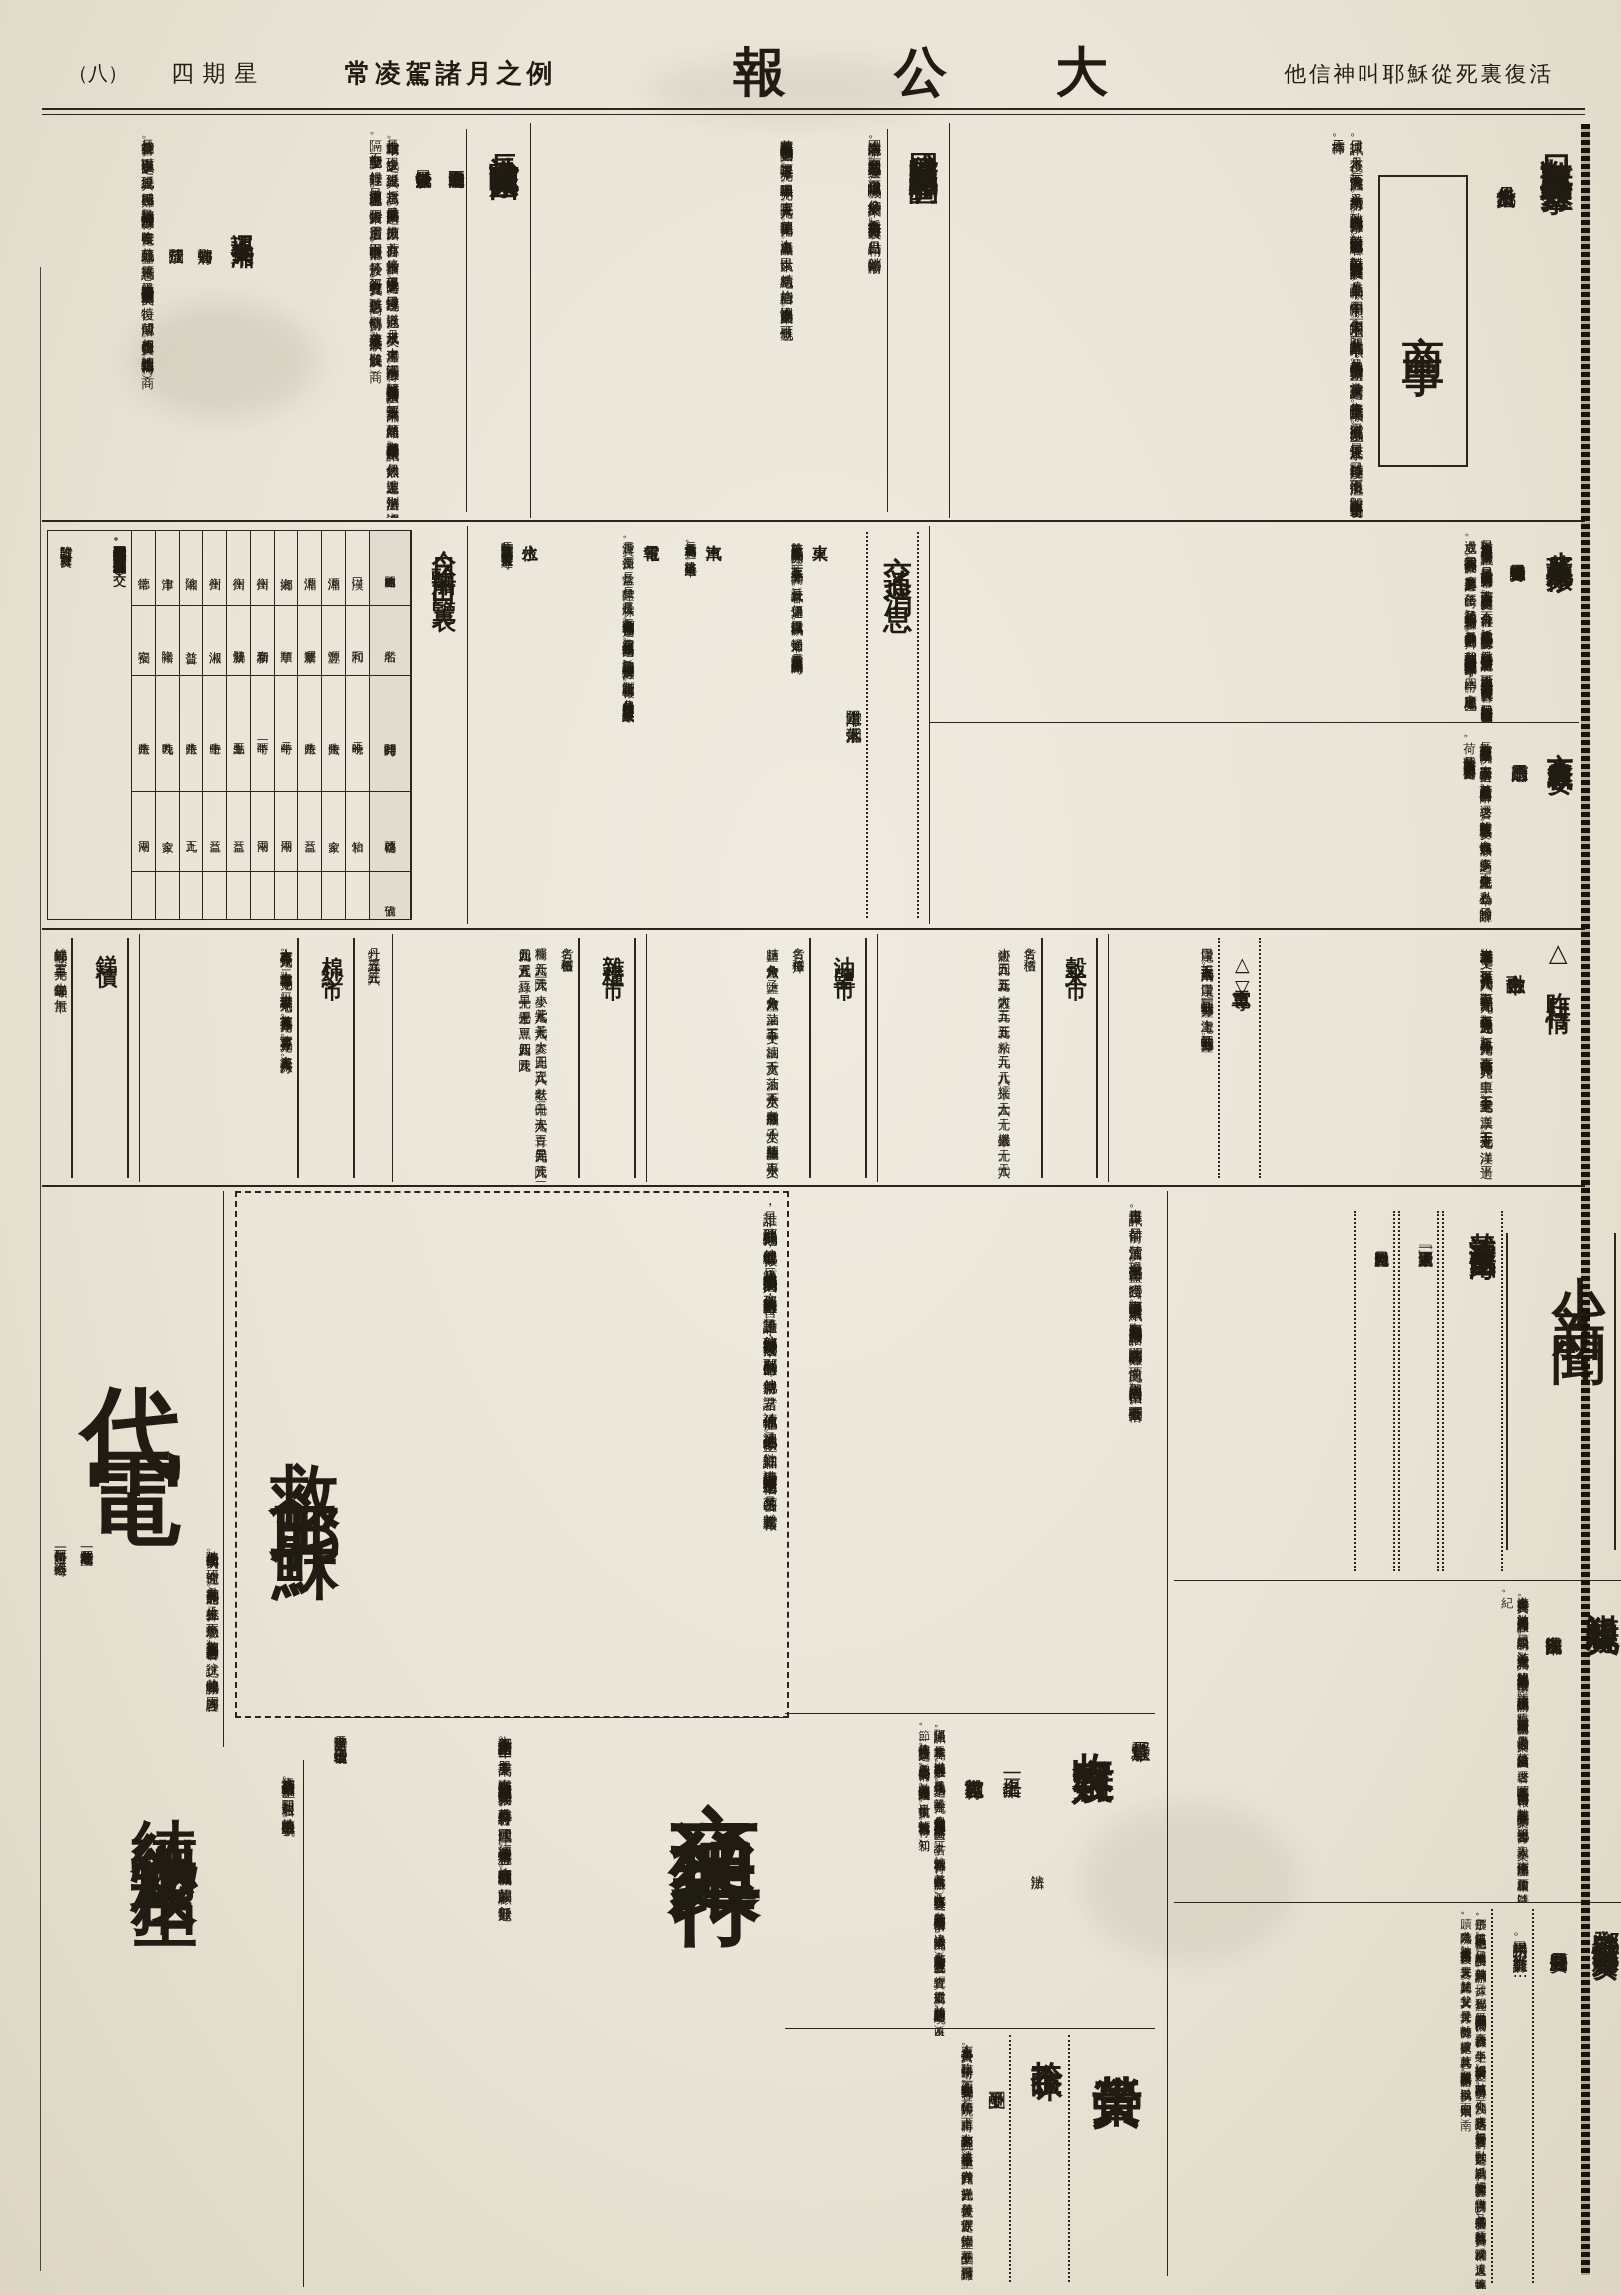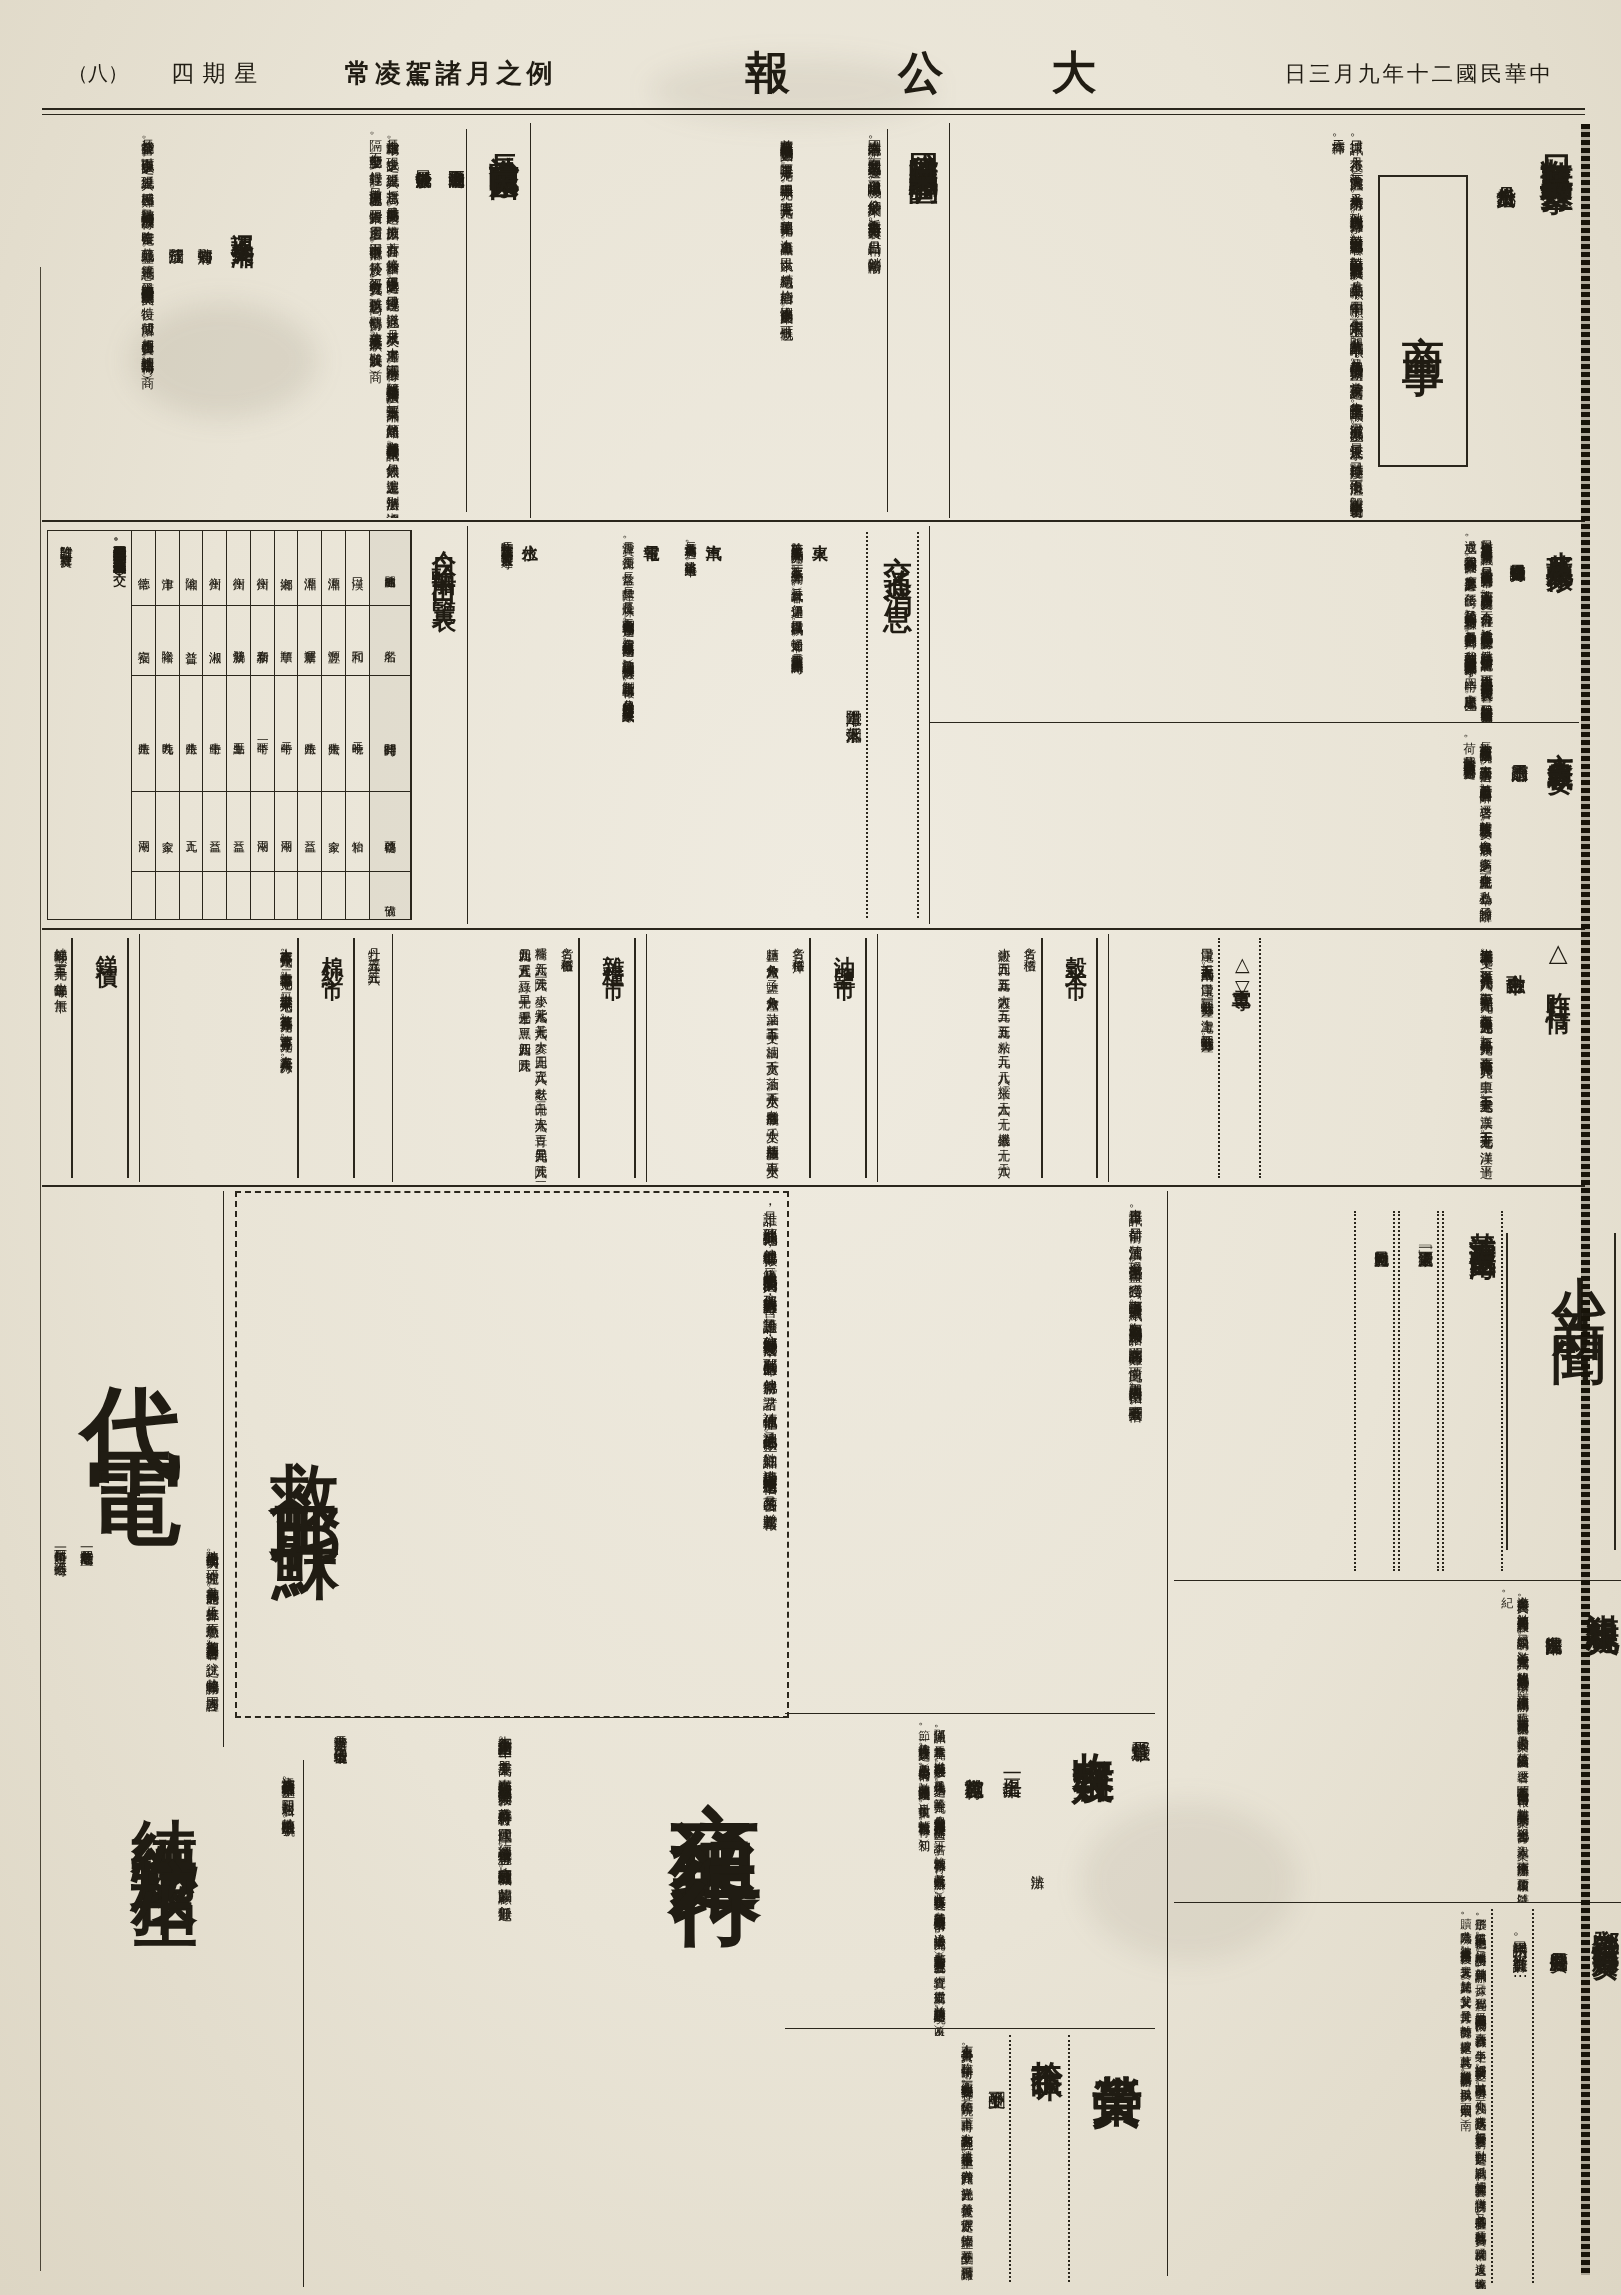--- a/index.html
+++ b/index.html
@@ -31,22 +31,22 @@
 <div class="page">
 
   <div class="stain" style="left:130px;top:303px;width:187px;height:115px;background:rgba(120,110,90,.14);"></div>
   <div class="stain" style="left:1081px;top:1802px;width:216px;height:159px;background:rgba(120,110,90,.10);"></div>
   <div class="stain" style="left:649px;top:58px;width:288px;height:65px;background:rgba(120,110,90,.10);"></div>
 
   <div style="position:absolute;left:68px;right:68px;top:42px;height:62px;display:flex;align-items:center;">
     <div style="font-size:20px;">（八）</div>
     <div style="font-size:23px;margin-left:43px;letter-spacing:8.6px;">四期星</div>
     <div style="font-size:26px;margin-left:79px;font-weight:bold;letter-spacing:4.3px;">常凌駕諸月之例</div>
-    <div style="flex:1;text-align:center;font-size:45px;font-weight:bold;letter-spacing:108px;text-indent:108px;font-family:'DejaVu Serif',serif;">報公大</div>
-    <div style="font-size:21.6px;letter-spacing:2.9px;">日三月九年十二國民華中</div>
+    <div style="flex:1;text-align:center;font-size:53px;font-weight:bold;letter-spacing:108px;text-indent:108px;font-family:'DejaVu Serif',serif;">報公大</div>
+    <div style="font-size:21.6px;letter-spacing:2.9px;">他信神叫耶穌從死裏復活</div>
   </div>
   <div class="hrule dbl" style="top:108px;"></div>
 
   <div class="band" style="left:43px;right:43px;top:123px;height:395px;">
 
     <div class="blk" style="flex:0 0 620px;border-left:0.7px solid #2a261c;padding:5.8px 4.3px;">
       <div class="v headline" style="font-size:33px;width:55px;">日對華貿易將大受打擊</div>
       <div class="v kicker" style="font-size:19.5px;width:36px;padding-top:43px;">八月份出貨反小於七月份</div>
       <div class="boxed-label" style="width:86px;height:288px;align-self:center;margin:0 10px;">
         <div class="v" style="font-size:42px;font-weight:bold;letter-spacing:19px;">商事</div>

